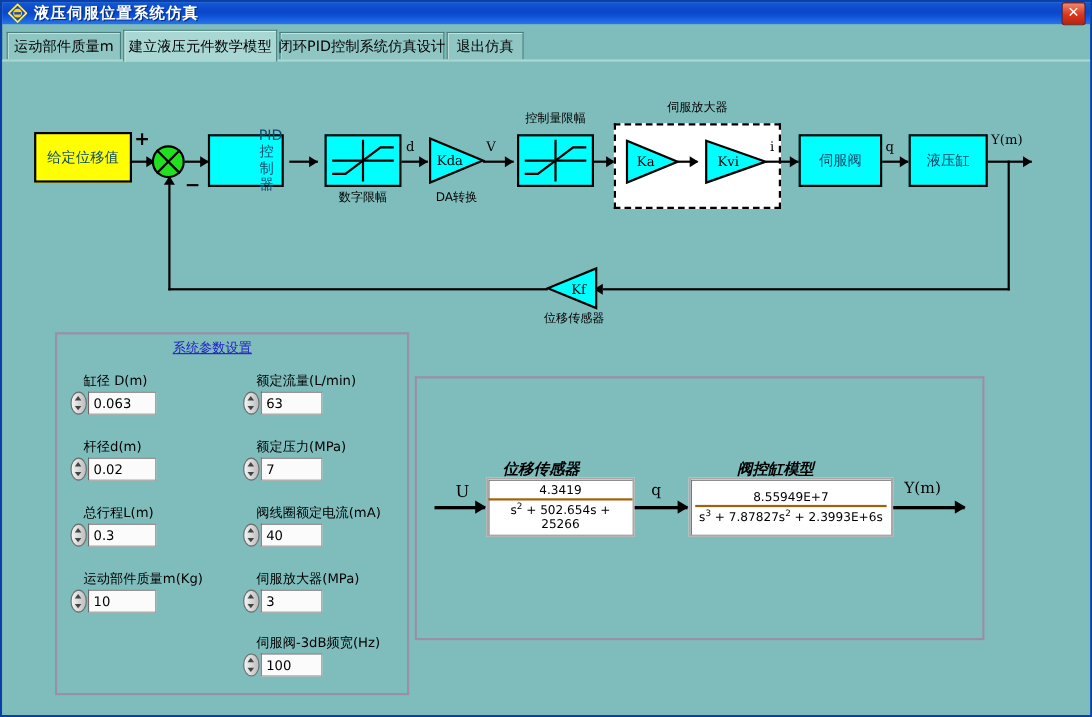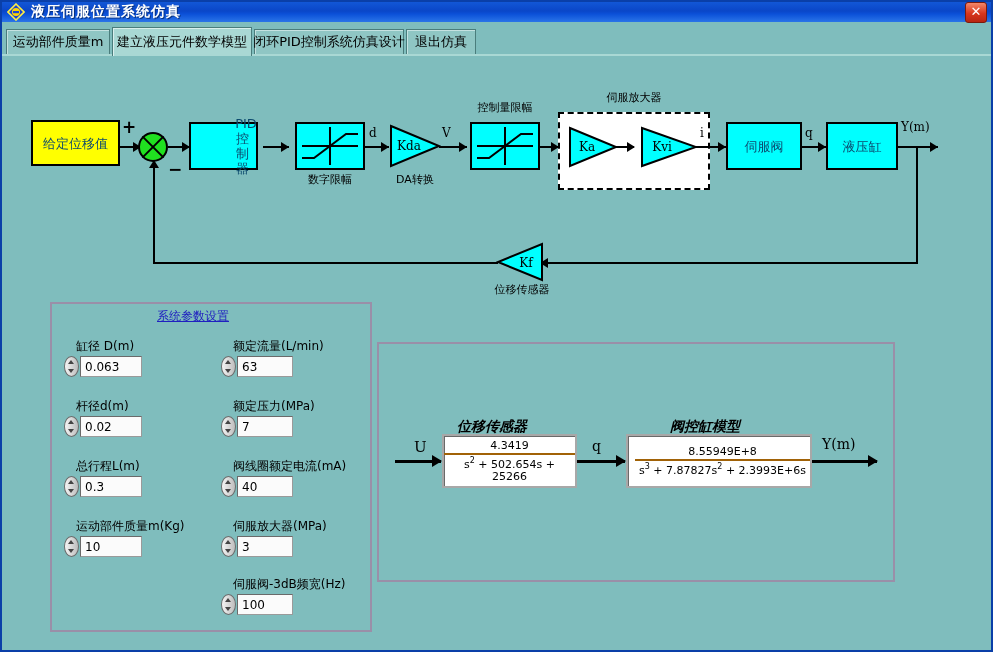--- a/index.html
+++ b/index.html
@@ -88,21 +88,21 @@
   .spin .dn{bottom:3px;border-top:4px solid #444;}
   .pbox{position:absolute;left:16px;top:18px;height:21px;background:#fbfbfb;
     border:1px solid #9a9a9a;box-sizing:border-box;
     border-top-color:#6a6a6a;border-left-color:#6a6a6a;
     font-size:12px;color:#000;display:flex;align-items:center;padding-left:4px;
     font-family:"DejaVu Sans","Liberation Sans",sans-serif;}
 
   
   .tfbox{position:absolute;background:#ffffff;border:2px solid #a8a8a8;
     box-sizing:border-box;box-shadow:inset 1px 1px 0 #6a6a6a;
-    display:flex;align-items:center;justify-content:flex-end;}
+    display:flex;align-items:center;justify-content:center;}
   .tf{display:inline-block;text-align:center;font-size:11px;color:#000;
     font-family:"DejaVu Sans","Liberation Sans",sans-serif;}
   .tf .num{padding:0 6px 1px 6px;}
   .tf .den{border-top:2px solid #a16207;padding:1px 4px 0 4px;}
   .tf sup{font-size:8px;vertical-align:super;}
   .tfcap{position:absolute;font-size:14px;font-weight:bold;font-style:italic;
     color:#000;white-space:nowrap;}
 </style>
 </head>
 <body>
@@ -330,21 +330,21 @@
       </div>
     </div>
 
     <div class="sig" style="left:590px;top:382px;font-size:14px;">q</div>
     <div class="ln lnh" style="left:575px;top:404px;width:48px;height:3px;"></div>
     <div class="arw" style="left:614px;top:399px;border-top-width:6px;border-bottom-width:6px;border-left-width:10px;"></div>
 
     <div class="tfcap" style="left:668px;top:362px;">阀控缸模型</div>
     <div class="tfbox" style="left:624px;top:378px;width:186px;height:54px;">
       <div class="tf">
-        <div class="num">8.55949E+8</div>
+        <div class="num">8.55949E+7</div>
         <div class="den">s<sup>3</sup> + 7.87827s<sup>2</sup> + 2.3993E+6s</div>
       </div>
     </div>
 
     <div class="ln lnh" style="left:810px;top:404px;width:65px;height:3px;"></div>
     <div class="arw" style="left:866px;top:399px;border-top-width:6px;border-bottom-width:6px;border-left-width:10px;"></div>
     <div class="sig" style="left:820px;top:380px;font-size:14px;">Y(m)</div>
 
   </div>
 </div>

